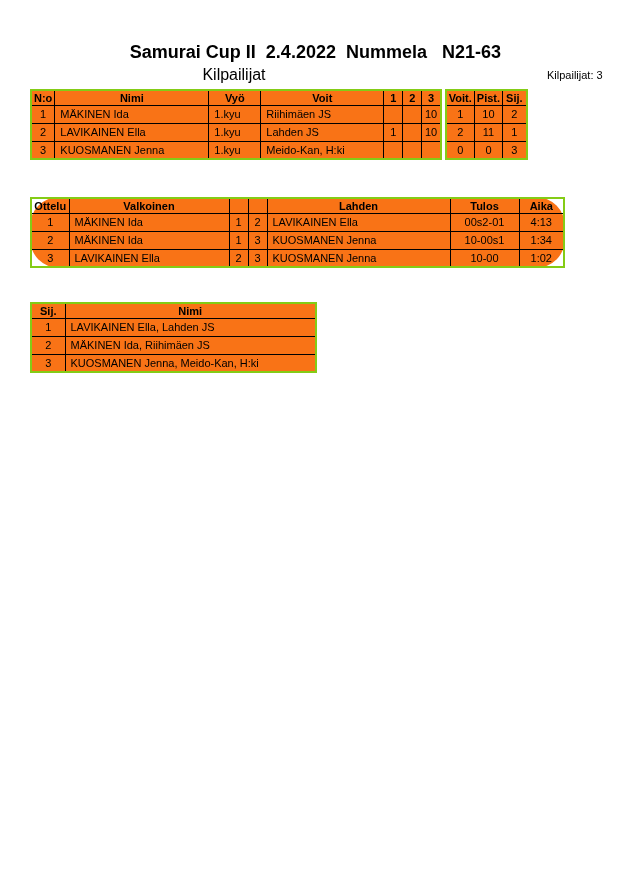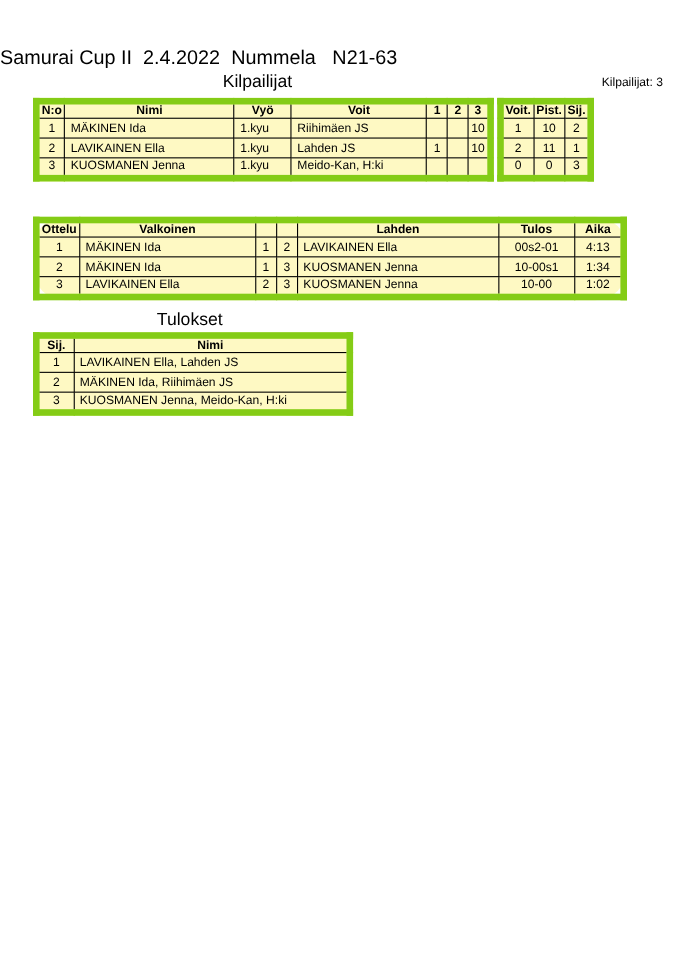--- a/index.html
+++ b/index.html
@@ -2,35 +2,35 @@
 <html><head>
 <meta charset="utf-8">
 <style>
   * { margin:0; padding:0; box-sizing:border-box; }
   html,body { background:#ffffff; }
   body { font-family:"Liberation Sans", sans-serif; color:#000; }
   .page { position:relative; width:630px; height:891px; background:#fff; overflow:hidden; }
 
   .title {
     position:absolute; top:42px; left:0; width:501px;
-    text-align:left; font-size:18px; font-weight:normal; white-space:pre;
+    text-align:right; font-size:18px; font-weight:bold; white-space:pre;
   }
 
   .section-title { position:absolute; font-size:16px; font-weight:normal; text-align:center; }
   #st-kilpailijat { top:66px; left:30px; width:408px; }
   #st-ottelut     { top:176px; left:30px; width:533px; }
   #st-tulokset    { top:282px; left:30px; width:285px; }
 
   .count-label { position:absolute; top:69px; left:547px; font-size:11px; }
 
   .t1wrap { position:absolute; top:89px; left:30px; display:flex; gap:3px; align-items:flex-start; }
   #tbl-ottelut  { position:absolute; top:197px; left:30px;border-radius:29px; }
   #tbl-tulokset { position:absolute; top:302px; left:30px; }
 
-  table { border-collapse:collapse; table-layout:fixed; font-size:11px; border:6px solid #84cc16; background:#fef9c3; }
+  table { border-collapse:collapse; table-layout:fixed; font-size:11px; border:2px solid #84cc16; background:#f97316; }
   th, td { border:1px solid #000; overflow:hidden; white-space:nowrap; padding:0 2px; }
   thead th { height:15px; font-weight:bold; text-align:center; }
   tbody td { height:18px; }
   td.c { text-align:center; }
   td.l { text-align:left; padding-left:5px; }
 </style>
 </head>
 <body>
 
 <div class="page">
@@ -172,21 +172,20 @@
         <td class="l">LAVIKAINEN Ella</td>
         <td class="c">2</td>
         <td class="c">3</td>
         <td class="l">KUOSMANEN Jenna</td>
         <td class="c">10-00</td>
         <td class="c">1:02</td>
       </tr>
     </tbody>
   </table>
 
-  <div class="section-title" id="st-tulokset">Tulokset</div>
 
   <table id="tbl-tulokset">
     <colgroup>
       <col style="width:34px">
         <col style="width:251px">
     </colgroup>
     <thead>
       <tr>
         <th>Sij.</th>
         <th>Nimi</th>

